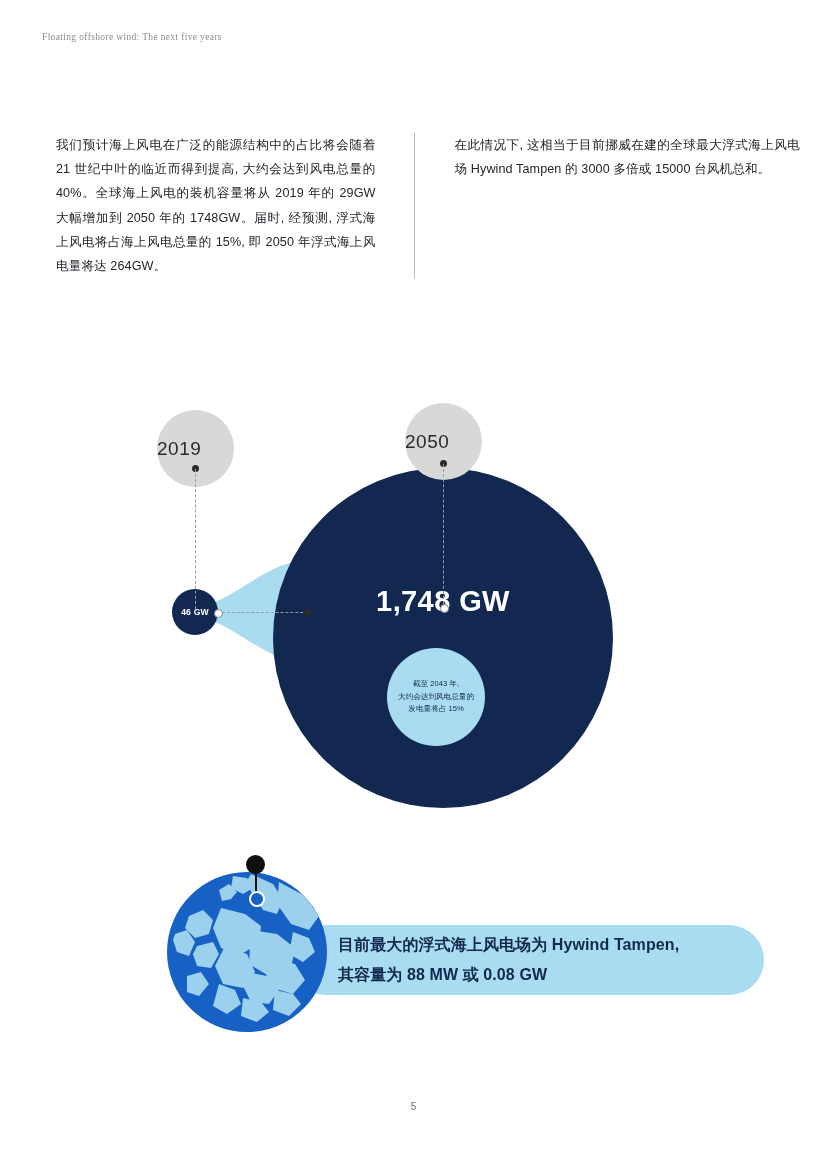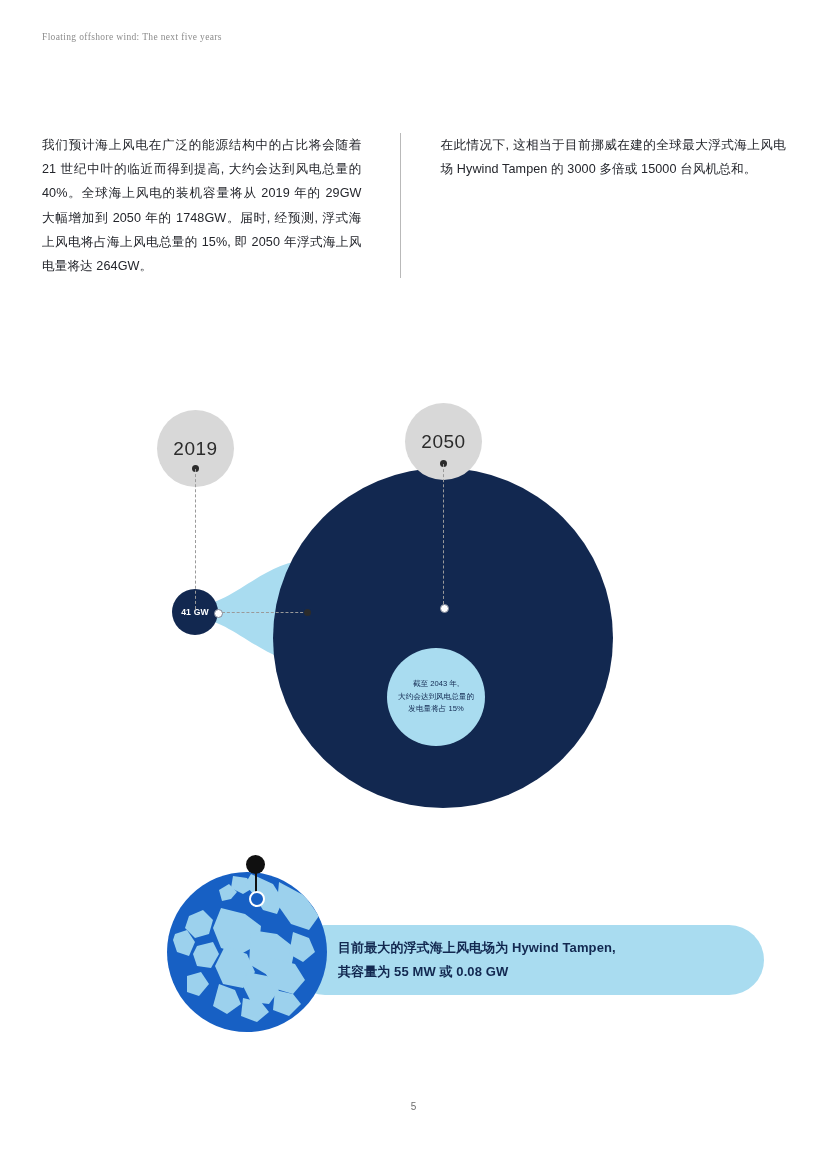--- a/index.html
+++ b/index.html
@@ -27,21 +27,21 @@
     top: 32px;
     font-family: "Liberation Serif", serif;
     font-size: 9.5px;
     letter-spacing: 0.35px;
     color: #8c8c8c;
   }
 
   
   .intro {
     position: absolute;
-    left: 42px;
+    left: 56px;
     top: 133px;
     width: 744px;
     display: flex;
     gap: 16px;
   }
   .col-left {
     width: 355px;
     padding-right: 22px;
     box-sizing: border-box;
   }
@@ -137,21 +137,21 @@
   }
 
   .year-pill {
     position: absolute;
     width: 77px;
     height: 77px;
     border-radius: 50%;
     background: #d8d8d8;
     display: flex;
     align-items: center;
-    justify-content: center;
+    justify-content: flex-start;
     color: #2b2b2b;
     font-size: 19px;
     letter-spacing: 0.5px;
   }
   .year-2019 { left: 115px; top: 15px; }
   .year-2050 { left: 363px; top: 8px; }
 
   .dot {
     position: absolute;
     width: 7px;
@@ -204,21 +204,21 @@
     height: 70px;
     border-radius: 35px;
     background: #a9dcf0;
     display: flex;
     align-items: center;
     padding-left: 48px;
     box-sizing: border-box;
   }
   .callout p {
     margin: 0;
-    font-size: 13px;
+    font-size: 16px;
     line-height: 1.85;
     color: #122850;
     font-weight: bold;
     letter-spacing: 0.1px;
   }
   .pin-dot {
     position: absolute;
     left: 204px;
     top: 10px;
     width: 19px;
@@ -274,31 +274,32 @@
   </div>
 
   <div class="chart">
 
     <svg class="funnel" viewBox="0 0 120 105">
       <path d="M2 46 L2 58 C 40 58, 72 104, 118 104 L118 0 C 72 0, 40 46, 2 46 Z" fill="#a9dcf0"></path>
     </svg>
 
     <div class="big-circle"></div>
 
+    <div class="big-value">1,748 GW</div>
 
     <div class="inner-circle">
       <span>
         <span>截至 2043 年,</span><br>
         <span>大约会达到风电总量的</span><br>
         <span>发电量将占 15%</span>
       </span>
     </div>
 
     <div class="small-circle">
-      <span>41 GW</span>
+      <span>46 GW</span>
     </div>
 
     <div class="year-pill year-2019">
       <span>2019</span>
     </div>
     <div class="dot" style="left:150px; top:70px;"></div>
     <div class="lead-line" style="left:153px; top:74px; height:140px;"></div>
     <div class="dot-white" style="left:172px; top:214px;"></div>
     <div class="lead-line-h" style="left:180px; top:217px; width:86px;"></div>
     <div class="dot" style="left:262px; top:214px;"></div>
@@ -309,21 +310,21 @@
     <div class="dot" style="left:398px; top:65px;"></div>
     <div class="lead-line" style="left:401px; top:69px; height:140px;"></div>
     <div class="dot-white" style="left:398px; top:209px;"></div>
   </div>
 
   <div class="map-block">
 
     <div class="callout">
       <p>
         <span>目前最大的浮式海上风电场为 Hywind Tampen,</span><br>
-        <span>其容量为 55 MW 或 0.08 GW</span>
+        <span>其容量为 88 MW 或 0.08 GW</span>
       </p>
     </div>
 
     <div class="globe">
       <svg viewBox="0 0 160 160" width="160" height="160">
         <g fill="#a9dcf0" opacity="0.92">
           <path d="M52 18 l10 -6 8 8 -6 7 -9 2 z"></path>
           <path d="M66 4 l14 2 6 10 -10 6 -12 -6 z"></path>
           <path d="M84 2 l22 10 10 16 -6 14 -14 -4 -10 -16 -8 -10 z"></path>
           <path d="M112 10 l26 14 14 20 -10 14 -18 -6 -14 -20 z"></path>

